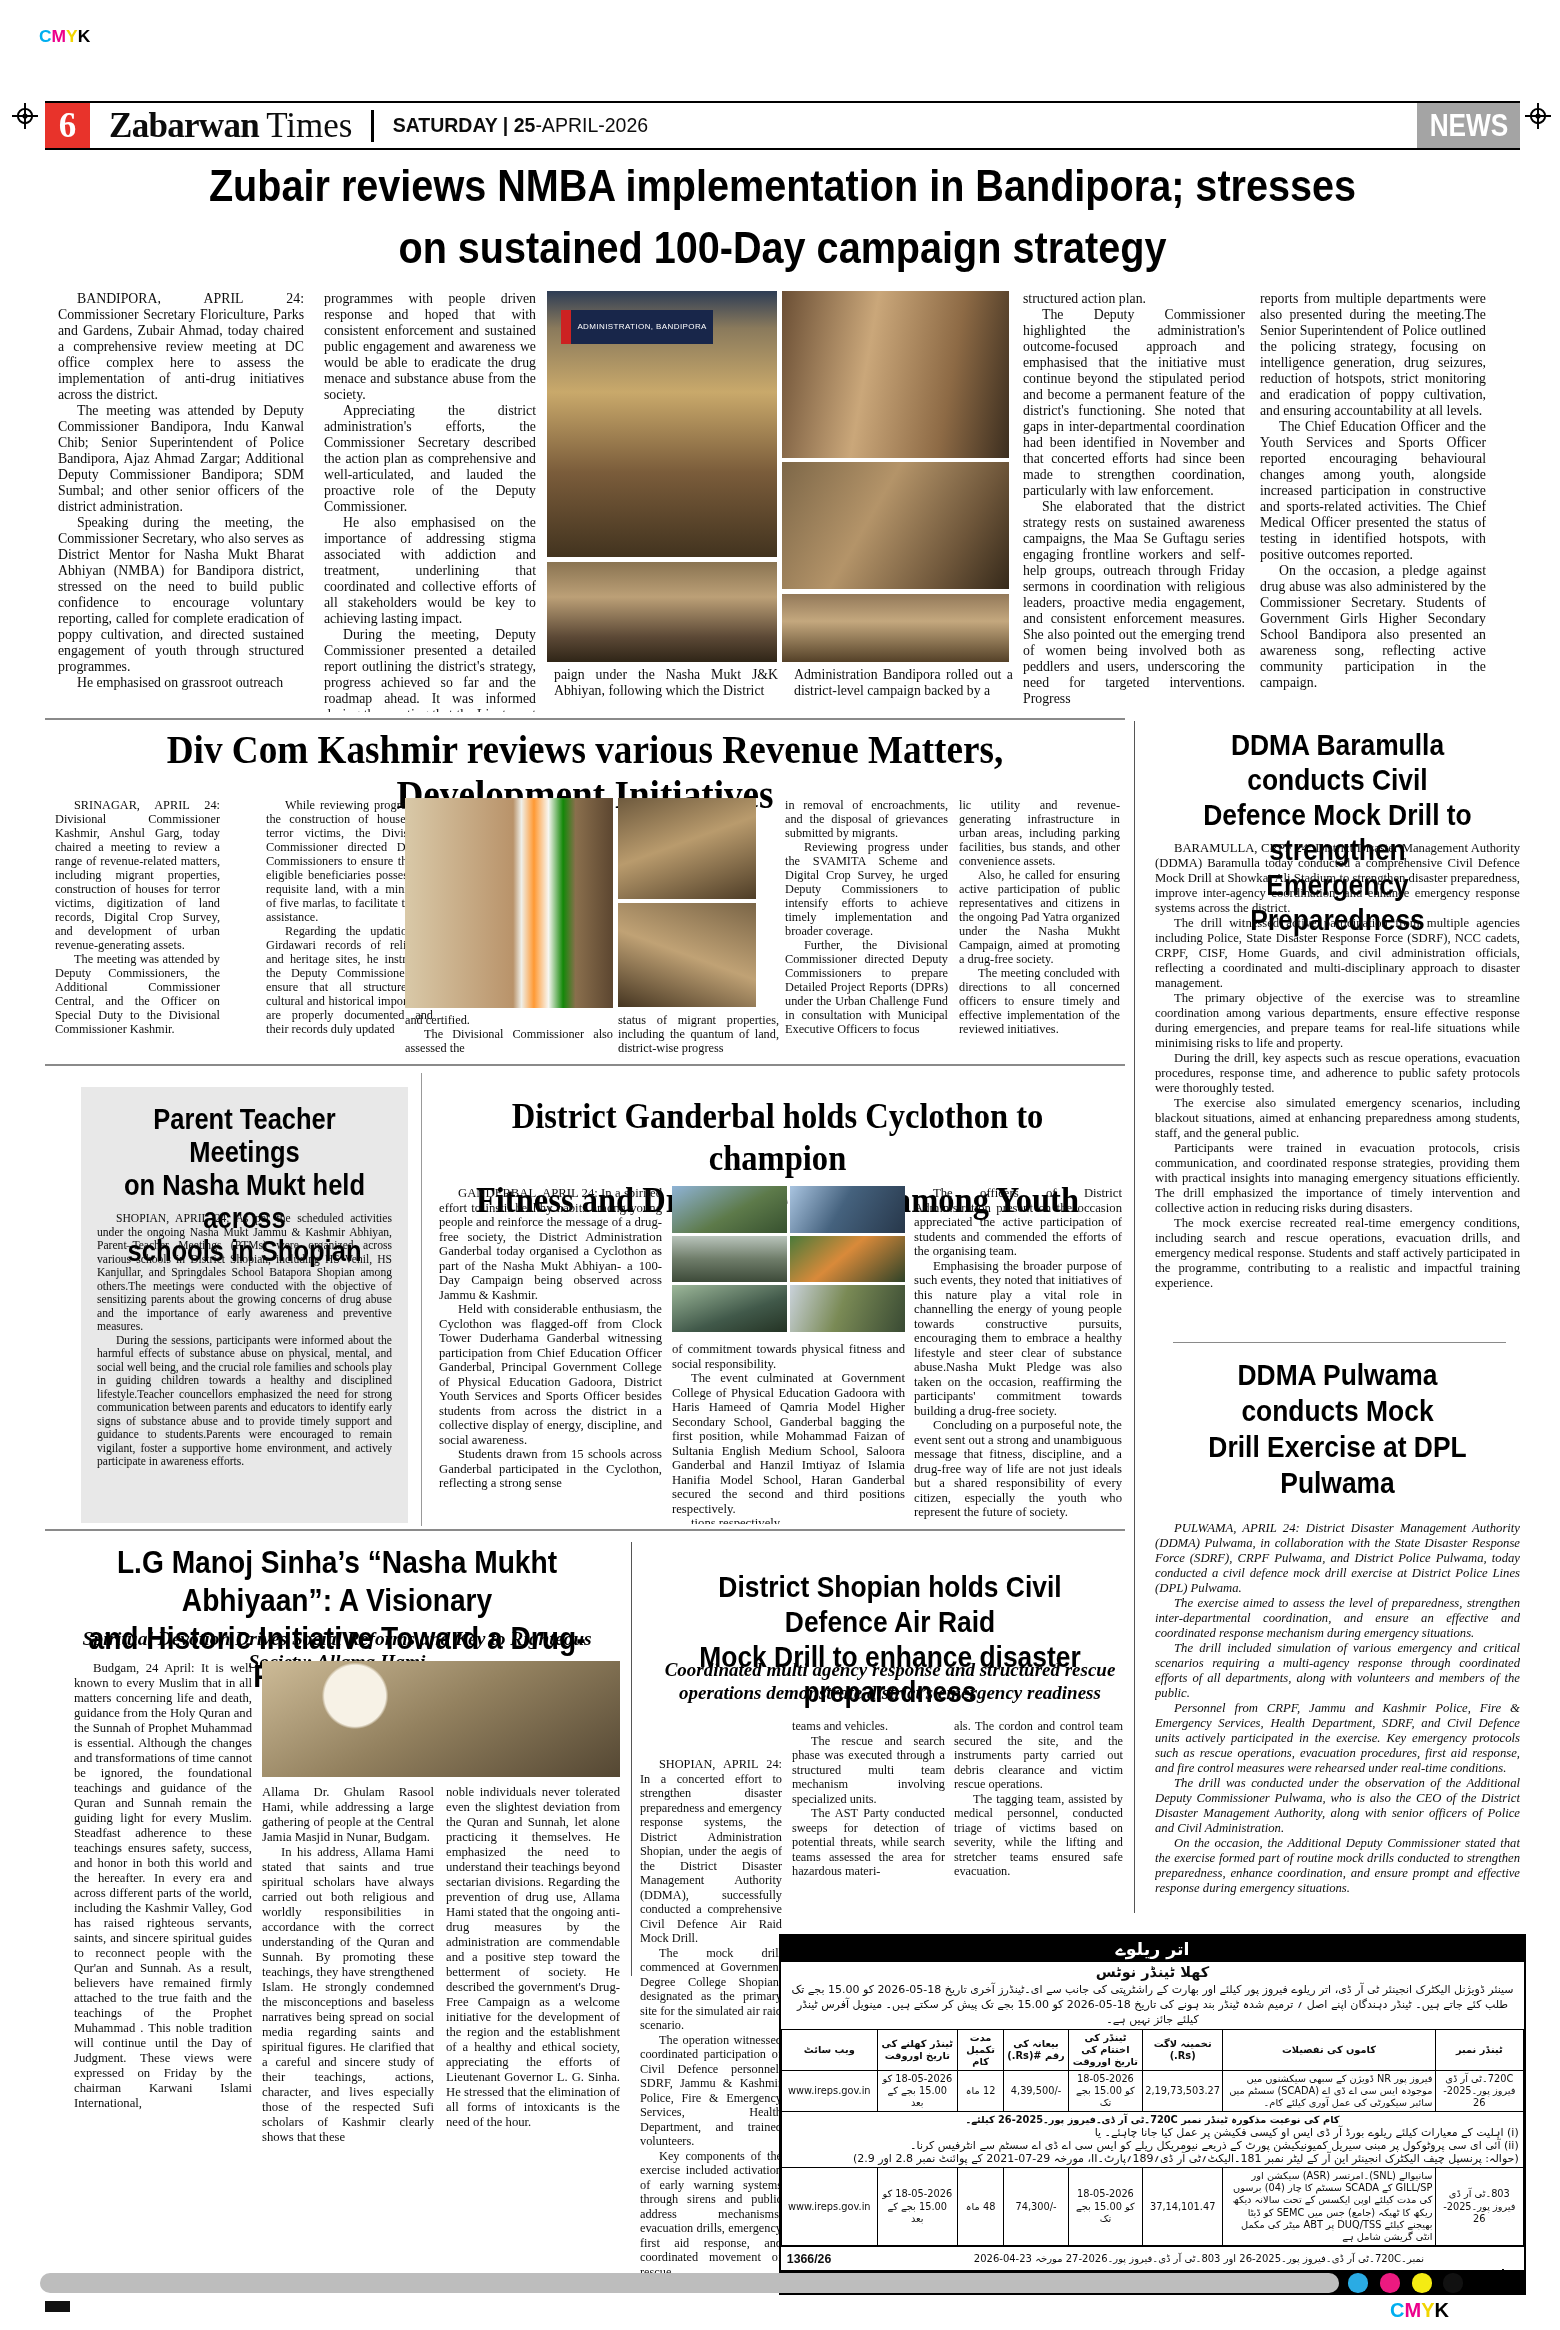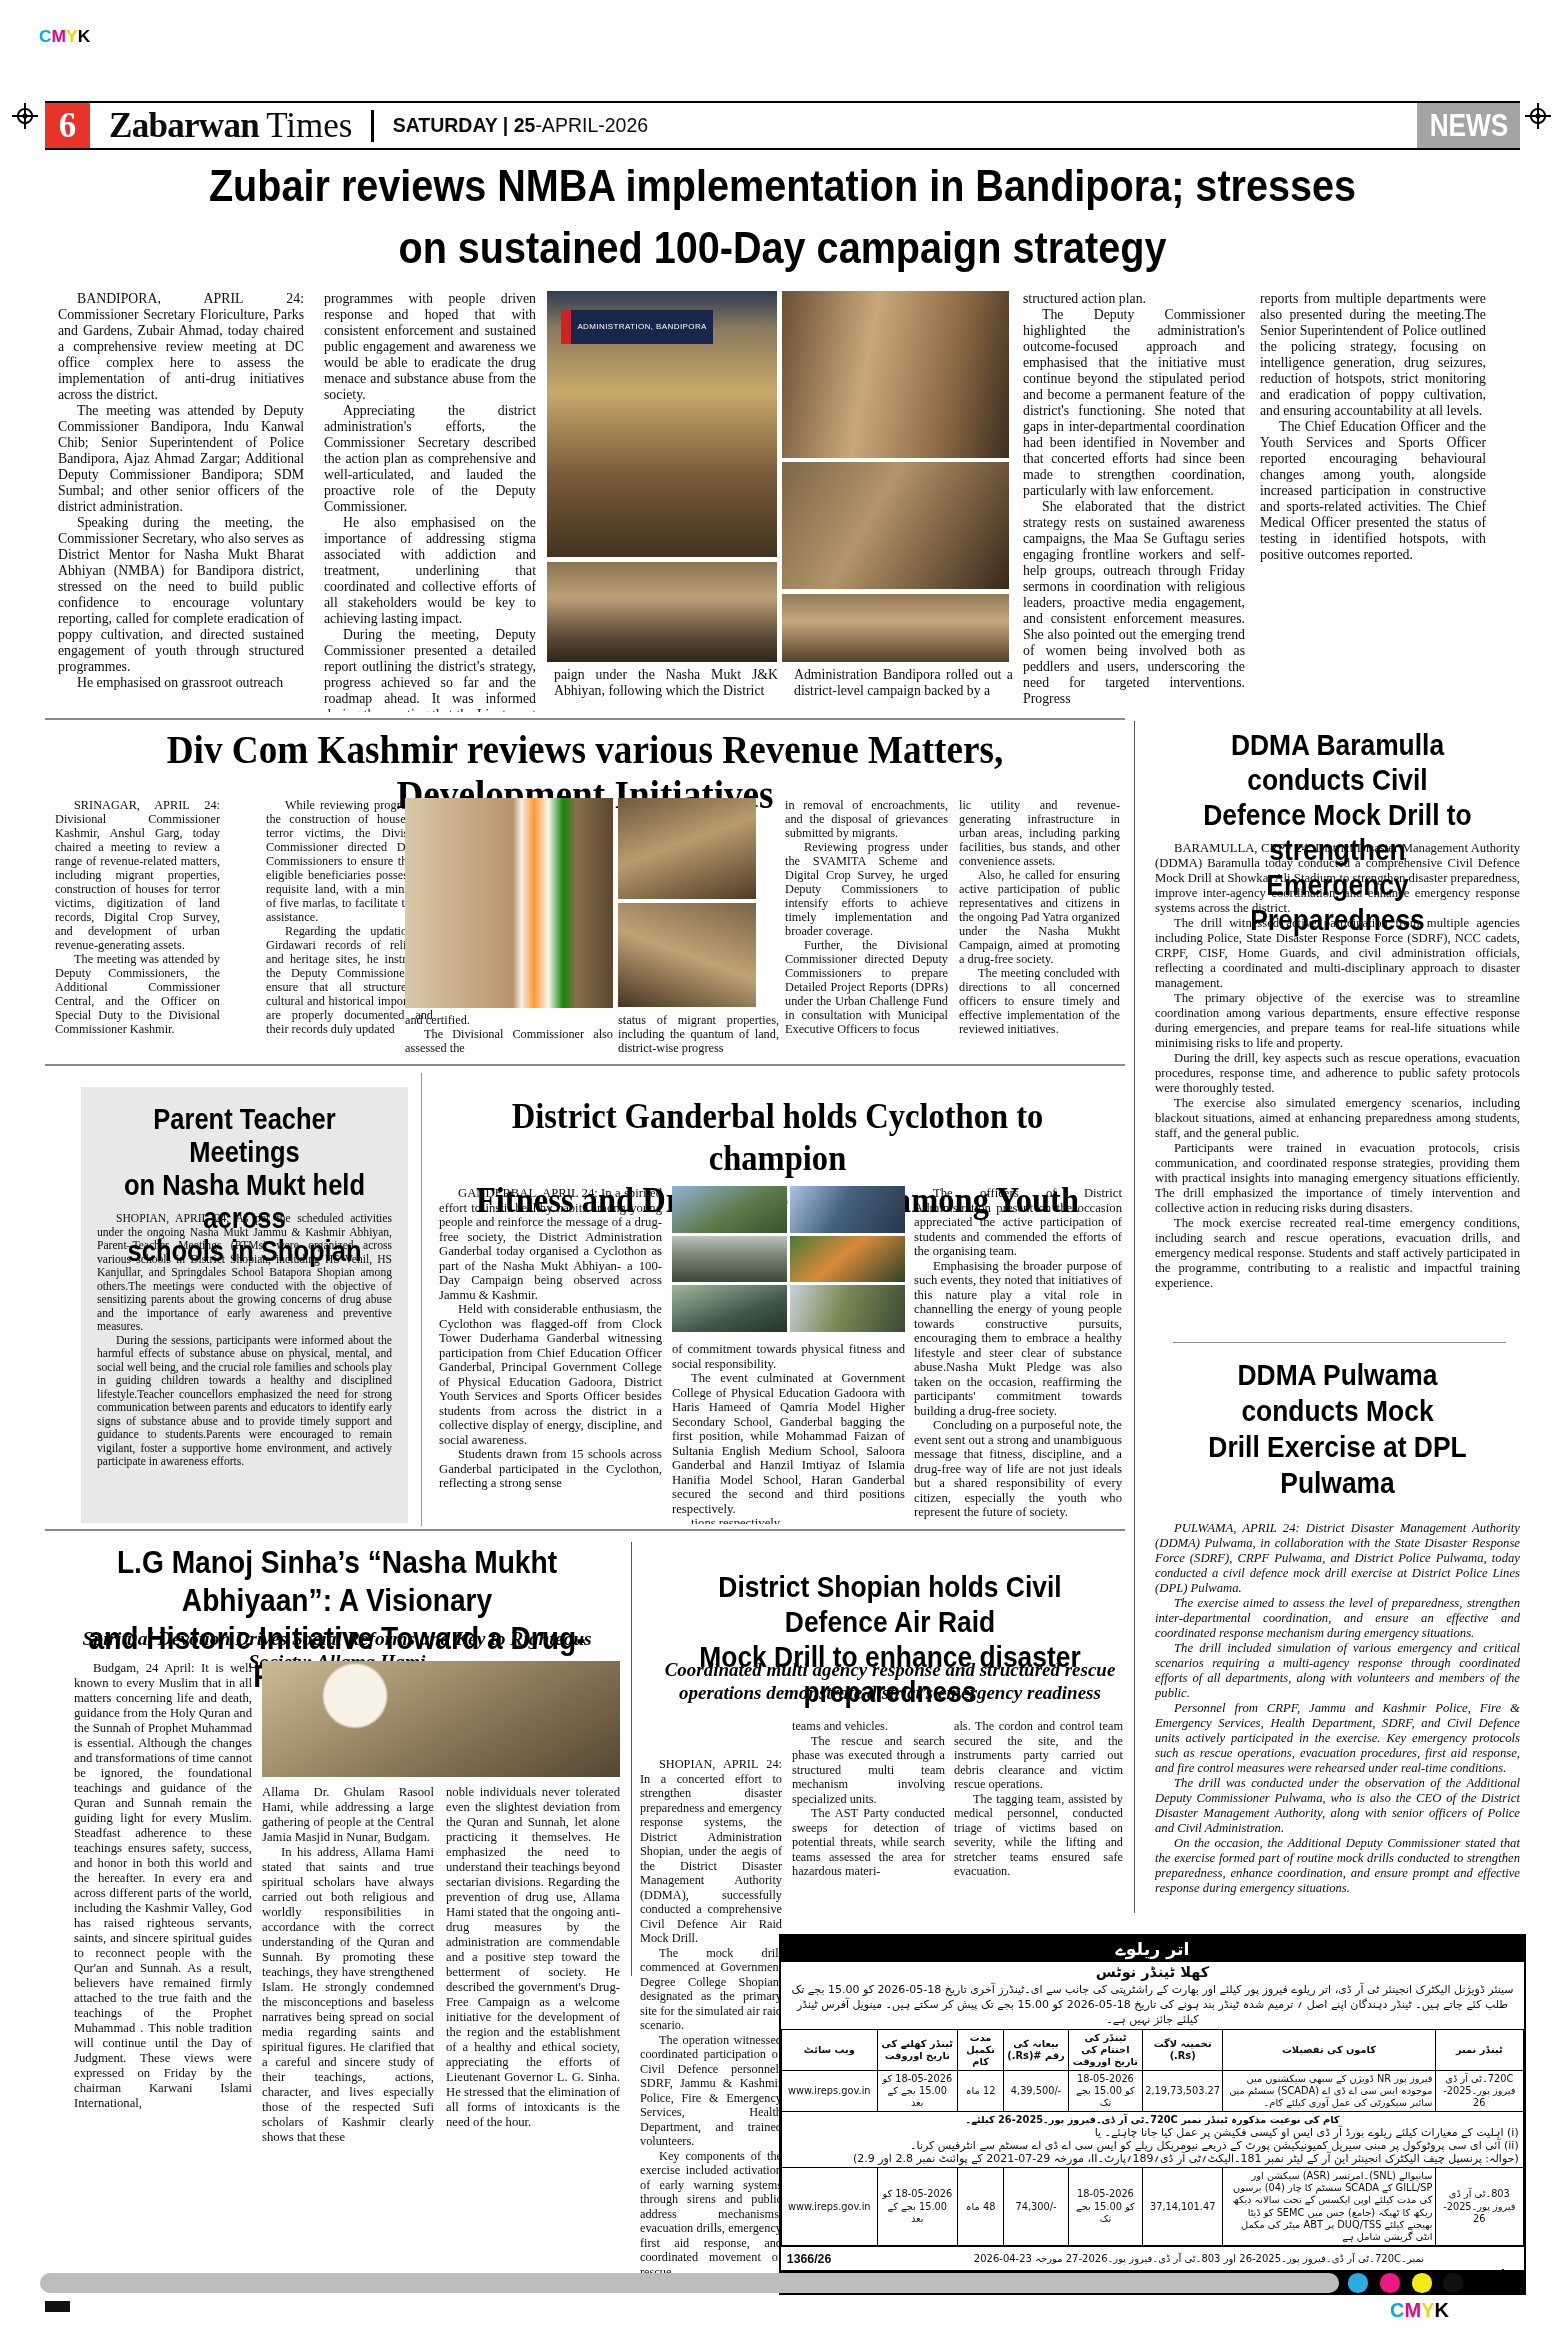--- a/index.html
+++ b/index.html
@@ -160,20 +160,21 @@
     </div>
 
   <div class="col cont bt-19" style="left:1023px;top:291px;width:222px;height:421px;">
       <p class="para">structured action plan.</p>
       <p class="para">The Deputy Commissioner highlighted the administration's outcome-focused approach and emphasised that the initiative must continue beyond the stipulated period and become a permanent feature of the district's functioning. She noted that gaps in inter-departmental coordination had been identified in November and that concerted efforts had since been made to strengthen coordination, particularly with law enforcement.</p>
       <p class="para">She elaborated that the district strategy rests on sustained awareness campaigns, the Maa Se Guftagu series engaging frontline workers and self-help groups, outreach through Friday sermons in coordination with religious leaders, proactive media engagement, and consistent enforcement measures. She also pointed out the emerging trend of women being involved both as peddlers and users, underscoring the need for targeted interventions. Progress</p>
     </div>
   <div class="col cont bt-19" style="left:1260px;top:291px;width:226px;height:421px;">
       <p class="para">reports from multiple departments were also presented during the meeting.The Senior Superintendent of Police outlined the policing strategy, focusing on intelligence generation, drug seizures, reduction of hotspots, strict monitoring and eradication of poppy cultivation, and ensuring accountability at all levels.</p>
       <p class="para">The Chief Education Officer and the Youth Services and Sports Officer reported encouraging behavioural changes among youth, alongside increased participation in constructive and sports-related activities. The Chief Medical Officer presented the status of testing in identified hotspots, with positive outcomes reported.</p>
+      <p class="para">On the occasion, a pledge against drug abuse was also administered by the Commissioner Secretary. Students of Government Girls Higher Secondary School Bandipora also presented an awareness song, reflecting active community participation in the campaign.</p>
     </div>
 
   <div class="hrule" style="left:45px;top:718px;width:1080px;"></div>
   <div class="hl hl-serif" style="left:45px;top:727px;width:1080px;font-size:40px;line-height:45px;">Div Com Kashmir reviews various Revenue Matters, Development Initiatives</div>
 
   <div class="col bt-17" style="left:55px;top:798px;width:165px;height:261px;">
       <p class="para">SRINAGAR, APRIL 24: Divisional Commissioner Kashmir, Anshul Garg, today chaired a meeting to review a range of revenue-related matters, including migrant properties, construction of houses for terror victims, digitization of land records, Digital Crop Survey, and development of urban revenue-generating assets.</p>
       <p class="para">The meeting was attended by Deputy Commissioners, the Additional Commissioner Central, and the Officer on Special Duty to the Divisional Commissioner Kashmir.</p>
     </div>
   <div class="col bt-17" style="left:230px;top:798px;width:167px;height:261px;margin-left:36px;">

